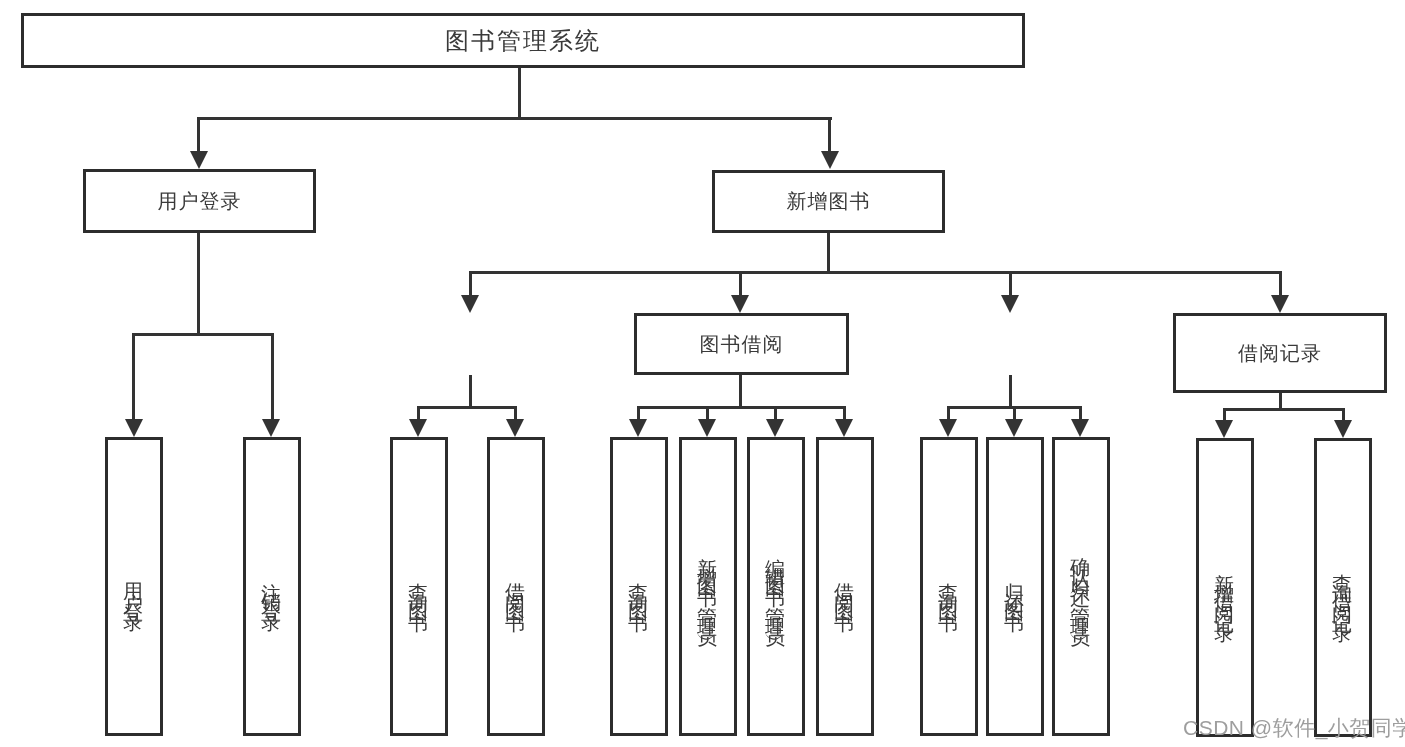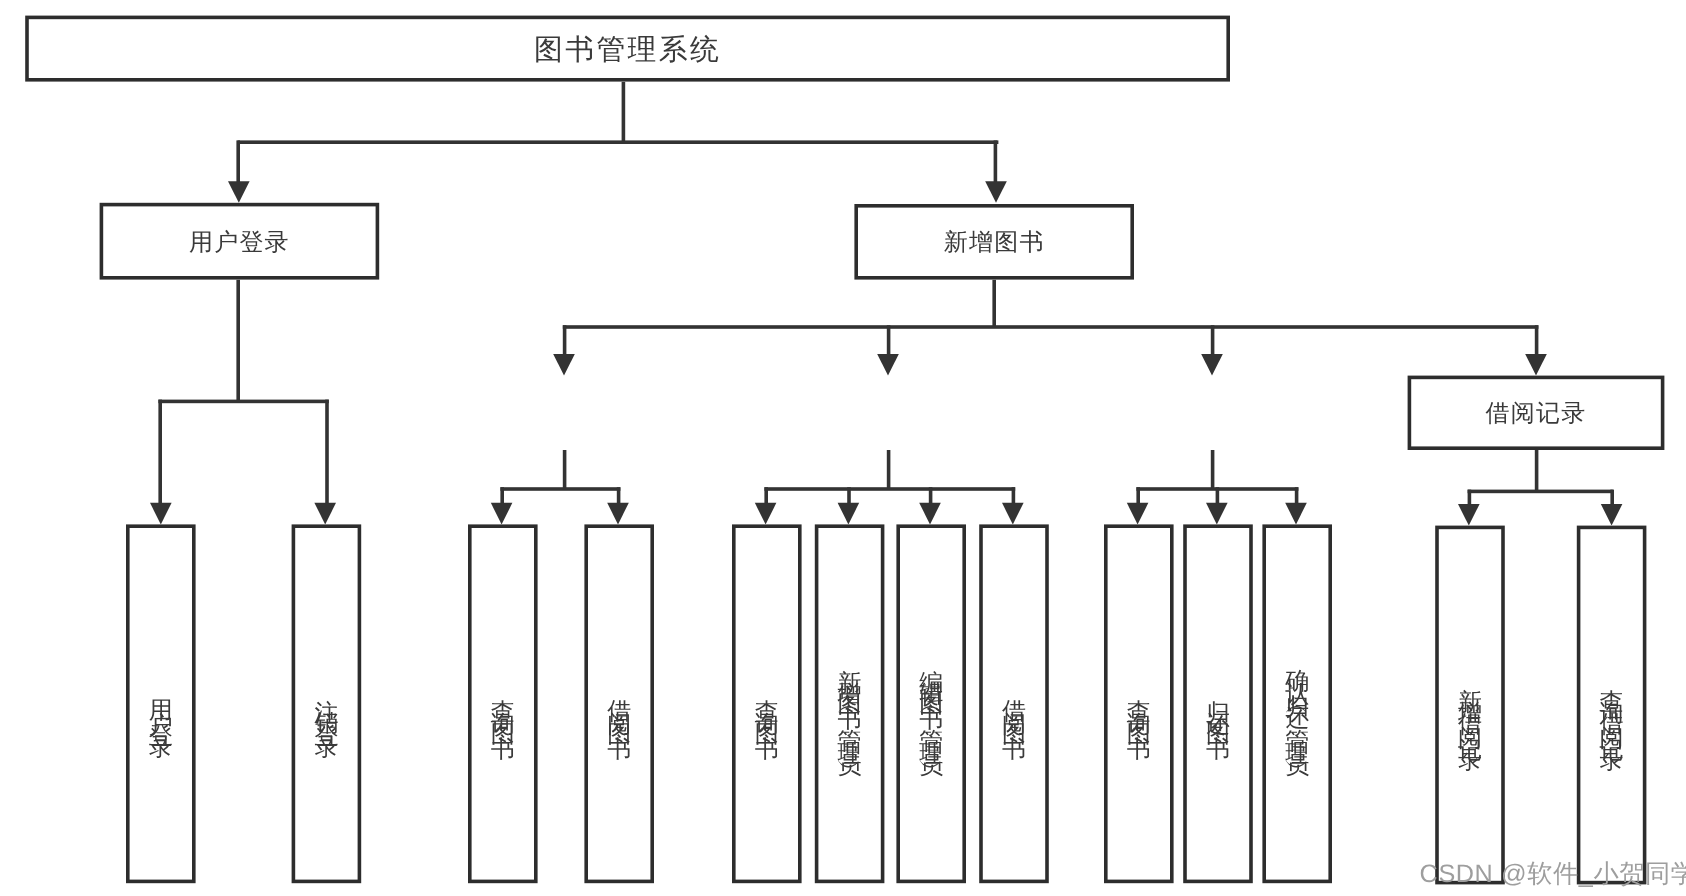--- a/index.html
+++ b/index.html
@@ -108,21 +108,22 @@
   <div class="vline" style="left:1223px;top:408px;height:14px;"></div>
   <div class="arr" style="left:1215px;top:420px;"></div>
   <div class="vline" style="left:1342px;top:408px;height:14px;"></div>
   <div class="arr" style="left:1334px;top:420px;"></div>
 
   <div class="box h title" style="left:21px;top:13px;width:1004px;height:55px;">图书管理系统</div>
 
   <div class="box h" style="left:83px;top:169px;width:233px;height:64px;">用户登录</div>
   <div class="box h" style="left:712px;top:170px;width:233px;height:63px;">新增图书</div>
 
-  <div class="box h" style="left:1173px;top:313px;width:214px;height:62px;">借阅记录</div>
+  <div class="box h" style="left:634px;top:313px;width:215px;height:62px;">图书借阅</div>
+  <div class="box h" style="left:1173px;top:313px;width:214px;height:80px;">借阅记录</div>
 
   <div class="box v" style="left:105px;top:437px;width:58px;height:299px;">用户登录</div>
   <div class="box v" style="left:243px;top:437px;width:58px;height:299px;">注销登录</div>
 
   <div class="box v" style="left:390px;top:437px;width:58px;height:299px;">查询图书</div>
   <div class="box v" style="left:487px;top:437px;width:58px;height:299px;">借阅图书</div>
 
   <div class="box v" style="left:610px;top:437px;width:58px;height:299px;">查询图书</div>
   <div class="box v" style="left:679px;top:437px;width:58px;height:299px;">新增图书（管理员）</div>
   <div class="box v" style="left:747px;top:437px;width:58px;height:299px;">编辑图书（管理员）</div>

